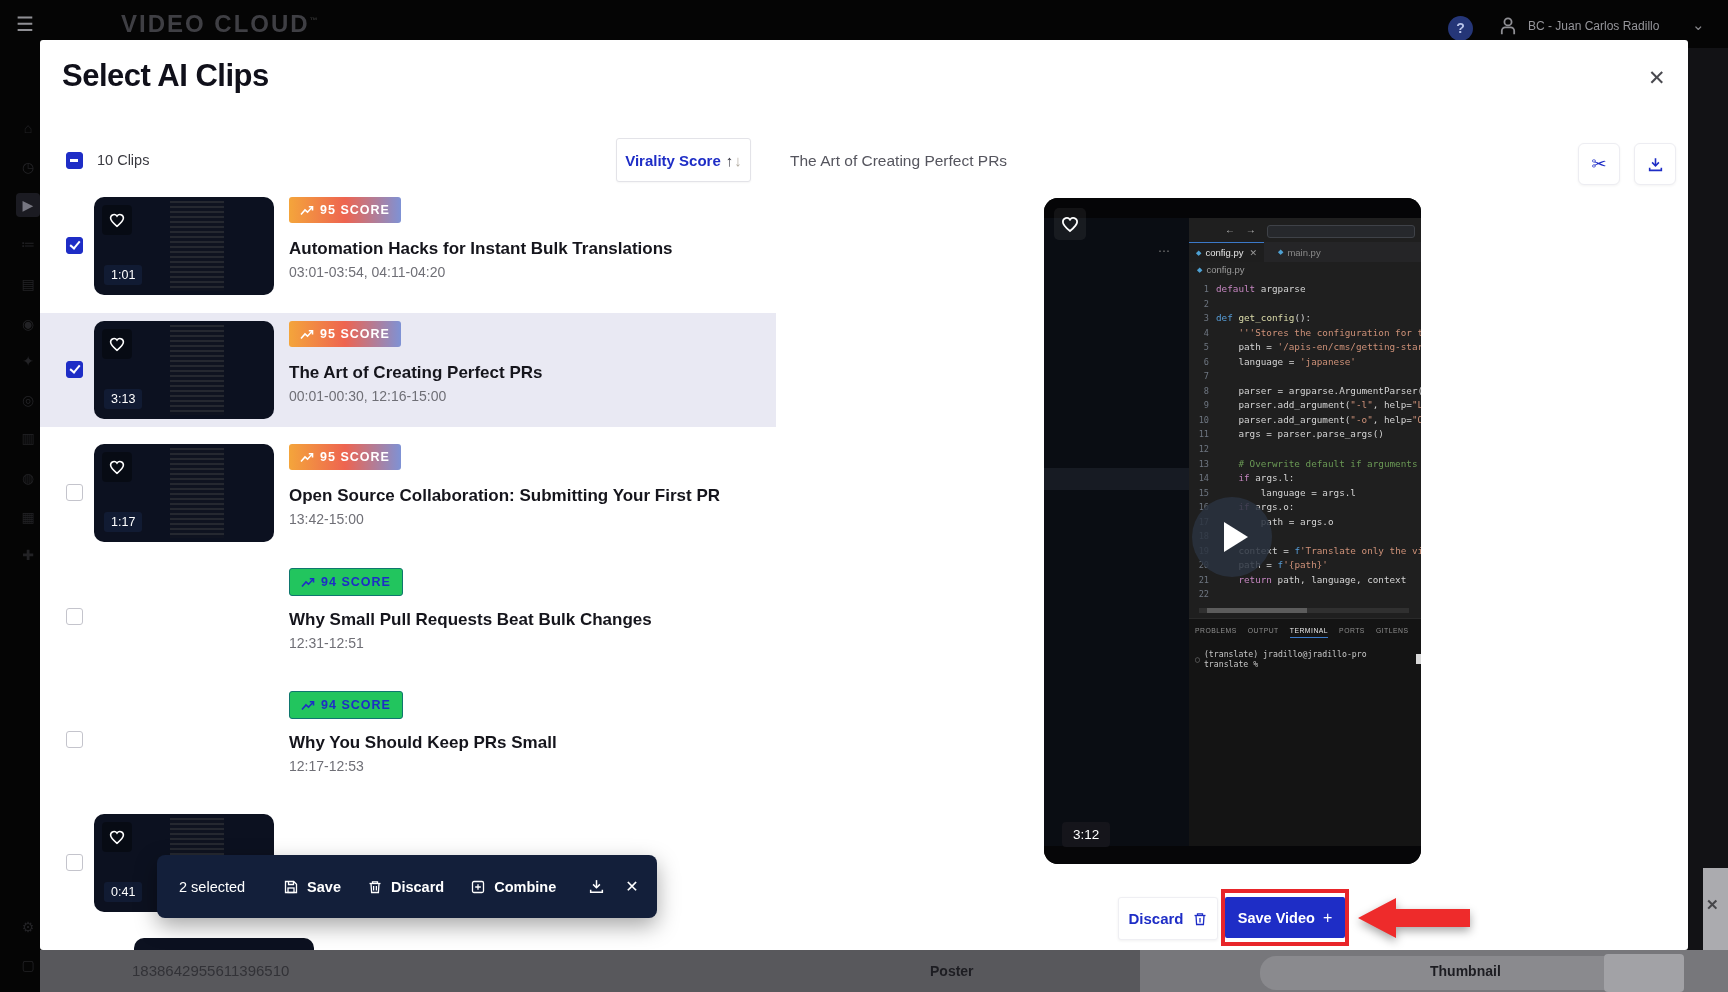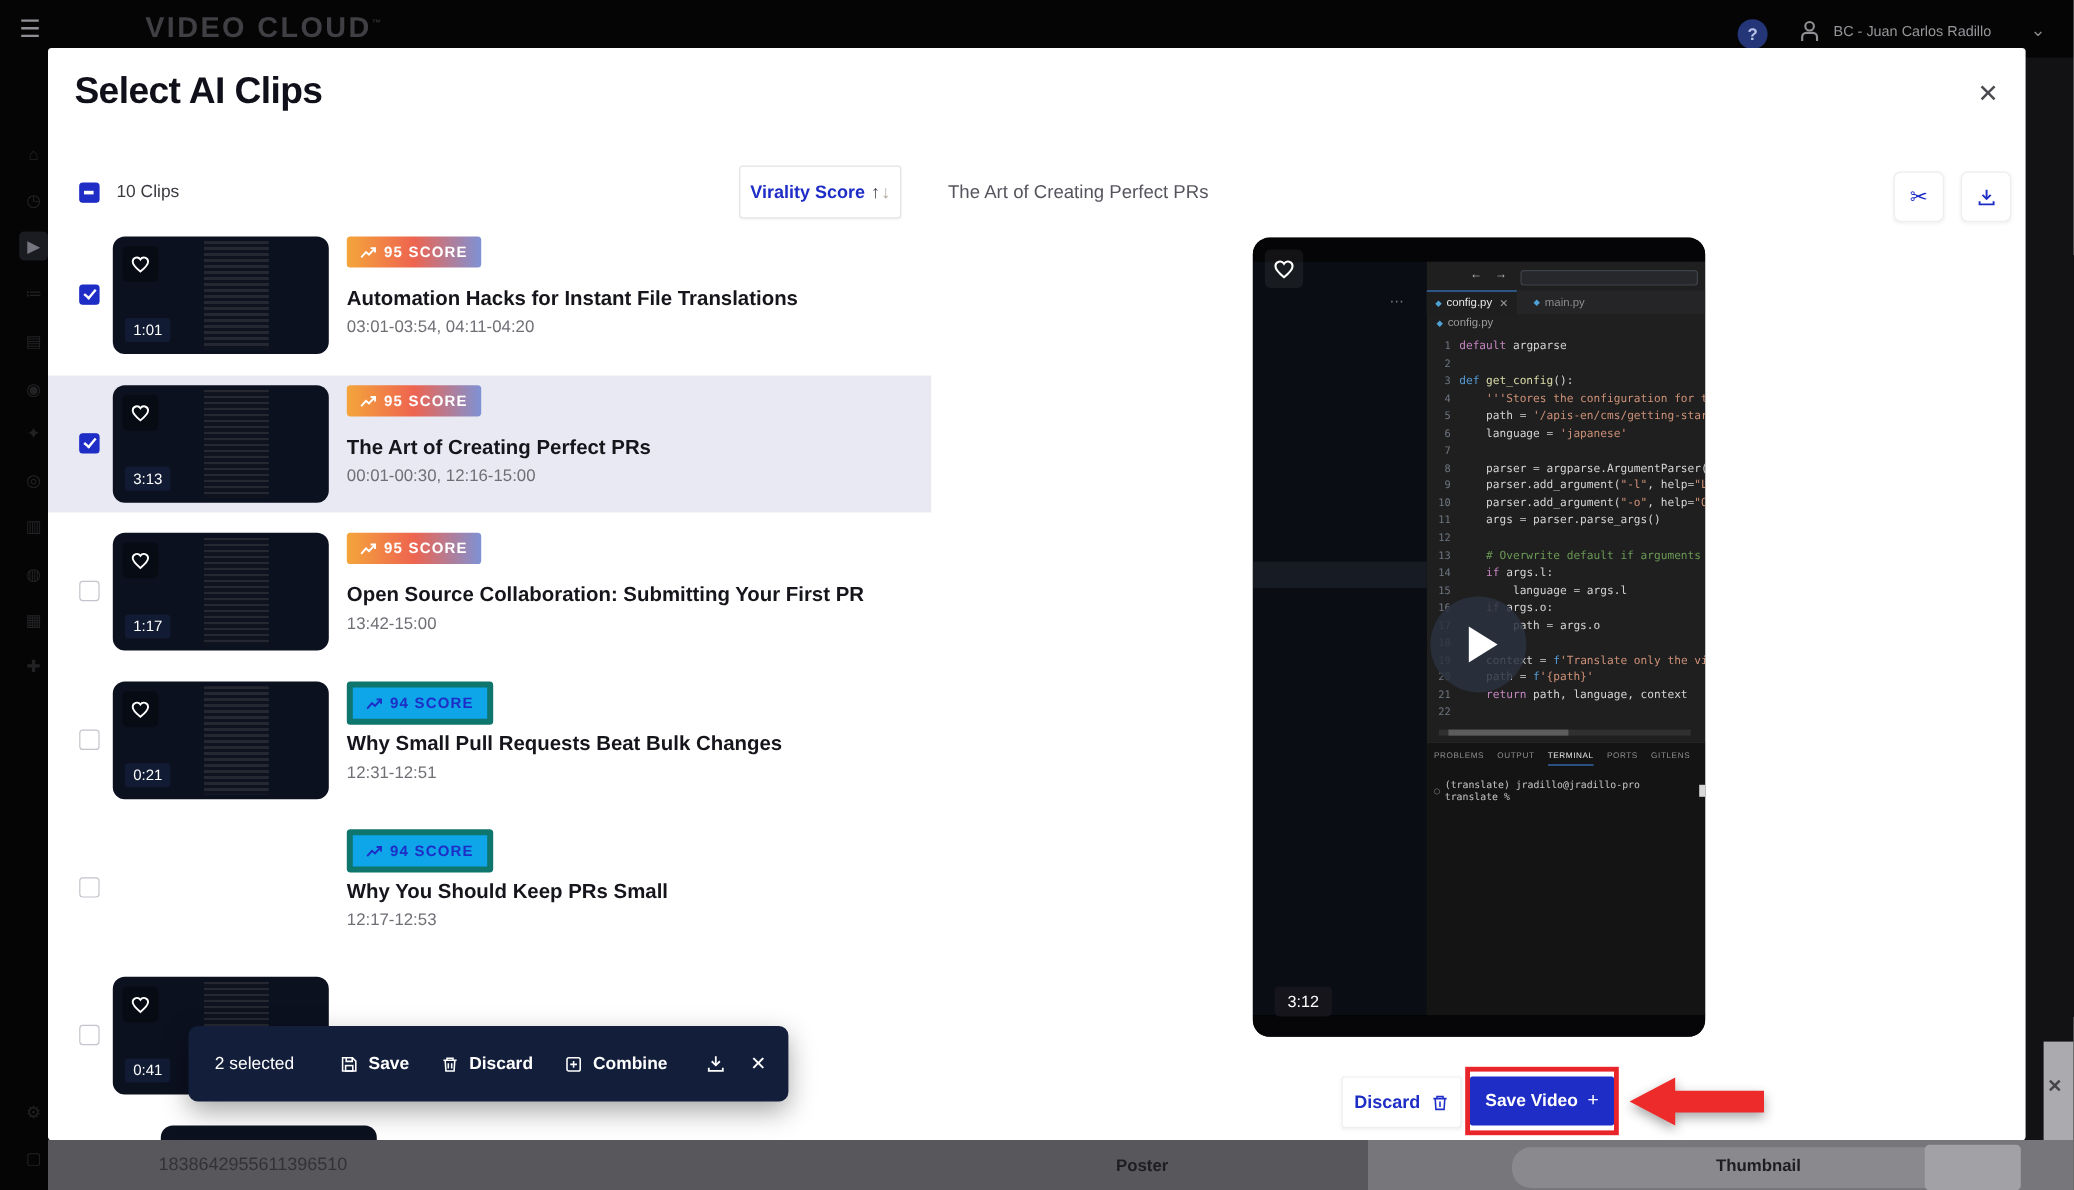--- a/index.html
+++ b/index.html
@@ -67,21 +67,21 @@
     background:repeating-linear-gradient(180deg,#33363c 0 2px,transparent 2px 5px);
     box-shadow:inset 0 0 0 100px rgba(30,32,36,.25)}
   .heart-btn{position:absolute;left:8px;top:8px;width:30px;height:30px;background:rgba(0,0,0,.35);
     border-radius:4px;display:flex;align-items:center;justify-content:center;cursor:pointer}
   .dur{position:absolute;left:10px;top:68px;background:rgba(18,28,54,.88);color:#fff;
     font-size:12.5px;padding:3px 7px;border-radius:3px}
   .meta{position:absolute;left:249px;top:0;width:480px;height:114px}
   .badge{position:absolute;left:0;top:8px;height:26px;display:inline-flex;align-items:center;gap:6px;
     padding:0 11px;border-radius:3px;font-size:12.5px;font-weight:700;letter-spacing:1px}
   .badge.gradient{background:linear-gradient(90deg,#f4a53b,#ee6450,#7e92d5);color:#fff}
-  .badge.light{background:#0ea5e9;border:5px solid #0f766e;color:#1e2dc6}
+  .badge.light{background:#22c55e;border:1px solid #0f766e;color:#1e2dc6}
   .clip-title{position:absolute;left:0;top:50px;font-size:17px;font-weight:700;color:#15151c;white-space:nowrap}
   .clip-time{position:absolute;left:0;top:75px;font-size:14px;color:#6f6f76}
 
   
   #sel-bar{left:117px;top:815px;width:500px;height:63px;background:#131f3a;border-radius:8px;
     box-shadow:0 8px 22px rgba(0,0,0,.35);display:flex;align-items:center;color:#fff;padding:0 22px;box-sizing:border-box}
   #sel-count{font-size:14.5px;margin-right:18px;white-space:nowrap}
   .vdiv{width:1px;height:28px;background:#3a4662;margin-right:20px}
   .bar-item{display:flex;align-items:center;gap:8px;font-size:14.5px;font-weight:700;
     margin-right:26px;cursor:pointer;white-space:nowrap}
@@ -220,21 +220,21 @@
       <span class="dur">1:01</span>
     </div>
     <div class="meta">
       <span class="badge gradient">
         <svg width="14" height="11" viewBox="0 0 14 11" fill="none" stroke="currentColor" stroke-width="1.6">
           <polyline points="1,9.5 5,5 7.5,7.2 12.5,1.8"></polyline>
               <polyline points="8.8,1.8 12.5,1.8 12.5,5.5"></polyline>
         </svg>
         <span class="badge-label">95 SCORE</span>
       </span>
-      <div class="clip-title">Automation Hacks for Instant File Translations</div>
+      <div class="clip-title">Automation Hacks for Instant Bulk Translations</div>
       <div class="clip-time">03:01-03:54, 04:11-04:20</div>
     </div>
   </div>
       <div class="clip-row selected" style="top: 273px;">
     <span class="cbx on"></span>
     <div class="thumb">
       <div class="code-strip"></div>
       <span class="heart-btn">
         <svg width="18" height="18" viewBox="0 0 16 16" fill="none" stroke="#fff" stroke-width="1.4">
           <path d="M8 13.6 C4.8 11 2.3 8.8 2.3 6.3 A3.1 3.1 0 0 1 8 4.6 A3.1 3.1 0 0 1 13.7 6.3 C13.7 8.8 11.2 11 8 13.6 Z"></path>
@@ -272,29 +272,20 @@
               <polyline points="8.8,1.8 12.5,1.8 12.5,5.5"></polyline>
         </svg>
         <span class="badge-label">95 SCORE</span>
       </span>
       <div class="clip-title">Open Source Collaboration: Submitting Your First PR</div>
       <div class="clip-time">13:42-15:00</div>
     </div>
   </div>
       <div class="clip-row" style="top: 520px;">
     <span class="cbx"></span>
-    <div class="thumb">
-      <div class="code-strip"></div>
-      <span class="heart-btn">
-        <svg width="18" height="18" viewBox="0 0 16 16" fill="none" stroke="#fff" stroke-width="1.4">
-          <path d="M8 13.6 C4.8 11 2.3 8.8 2.3 6.3 A3.1 3.1 0 0 1 8 4.6 A3.1 3.1 0 0 1 13.7 6.3 C13.7 8.8 11.2 11 8 13.6 Z"></path>
-        </svg>
-      </span>
-      <span class="dur">0:21</span>
-    </div>
     <div class="meta">
       <span class="badge light">
         <svg width="14" height="11" viewBox="0 0 14 11" fill="none" stroke="currentColor" stroke-width="1.6">
           <polyline points="1,9.5 5,5 7.5,7.2 12.5,1.8"></polyline>
               <polyline points="8.8,1.8 12.5,1.8 12.5,5.5"></polyline>
         </svg>
         <span class="badge-label">94 SCORE</span>
       </span>
       <div class="clip-title">Why Small Pull Requests Beat Bulk Changes</div>
       <div class="clip-time">12:31-12:51</div>

